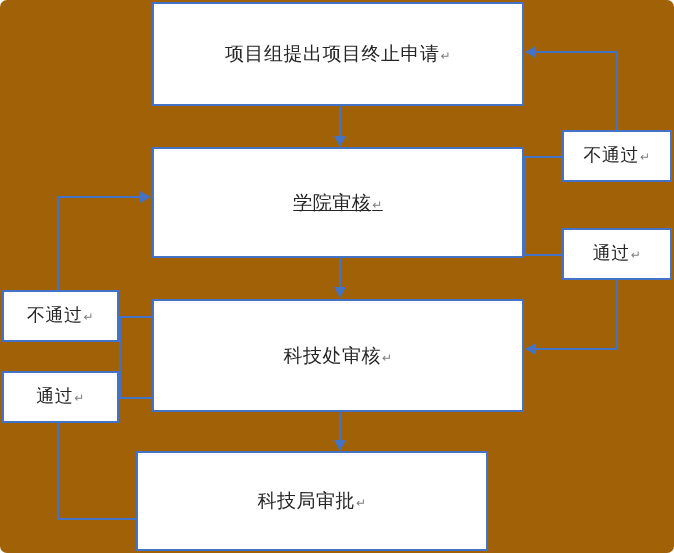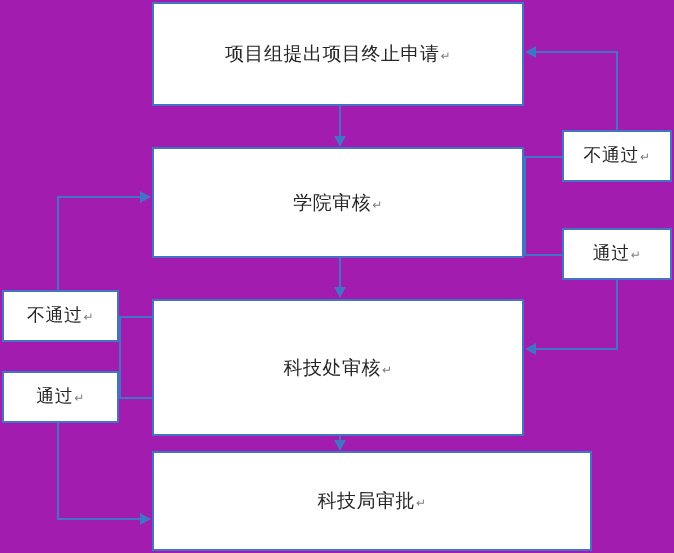--- a/index.html
+++ b/index.html
@@ -8,22 +8,23 @@
     padding: 0;
     background: #ffffff;
   }
   body {
     font-family: "Liberation Serif", "DejaVu Serif", serif;
   }
   #canvas {
     position: relative;
     width: 674px;
     height: 553px;
-    background: #a21caf;
+    background: #a16207;
     overflow: hidden;
+    border-radius: 7px;
   }
   
   .node {
     position: absolute;
     box-sizing: border-box;
     border: 2px solid #4472c4;
     background: #ffffff;
     display: flex;
     flex-direction: column;
     align-items: center;
@@ -117,33 +118,33 @@
   <div class="seg v" style="left:57px; top:421px; height:99px;"></div>
   <div class="seg h" style="left:57px; top:518px; width:84px;"></div>
   <div class="arrow right" style="left:140px; top:513px;"></div>
 
   <div class="node" style="left:152px; top:2px; width:372px; height:104px;">
     <div class="line">
       <span>项目组提出项目终止申请</span><span class="pilcrow">↵</span>
     </div>
   </div>
 
-  <div class="node" style="left:152px; top:147px; width:372px; height:111px;">
+  <div class="node" style="left:152px; top:147px; width:372px; height:111px;text-decoration:underline;">
     <div class="line">
       <span>学院审核</span><span class="pilcrow">↵</span>
     </div>
   </div>
 
-  <div class="node" style="left:152px; top:299px; width:372px; height:137px;text-align:right;">
+  <div class="node" style="left:152px; top:299px; width:372px; height:113px;text-align:right;">
     <div class="line">
       <span>科技处审核</span><span class="pilcrow">↵</span>
     </div>
   </div>
 
-  <div class="node" style="left:152px; top:451px; width:440px; height:100px;">
+  <div class="node" style="left:136px; top:451px; width:352px; height:100px;">
     <div class="line">
       <span>科技局审批</span><span class="pilcrow">↵</span>
     </div>
   </div>
 
   <div class="node small" style="left:562px; top:130px; width:110px; height:52px;">
     <div class="line">
       <span>不通过</span><span class="pilcrow">↵</span>
     </div>
   </div>

